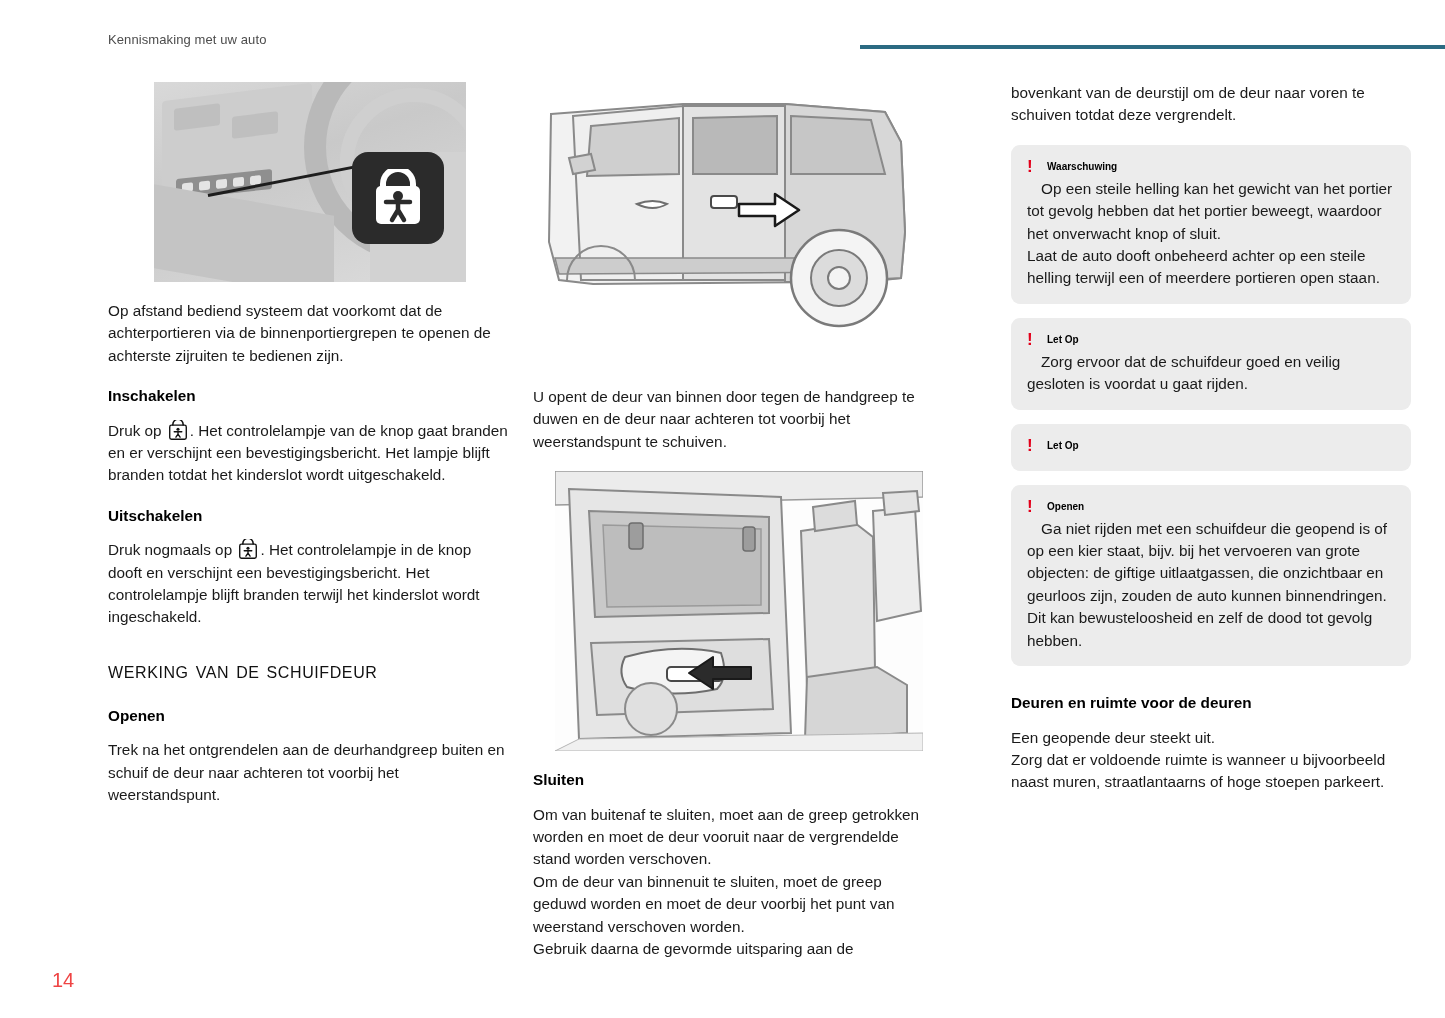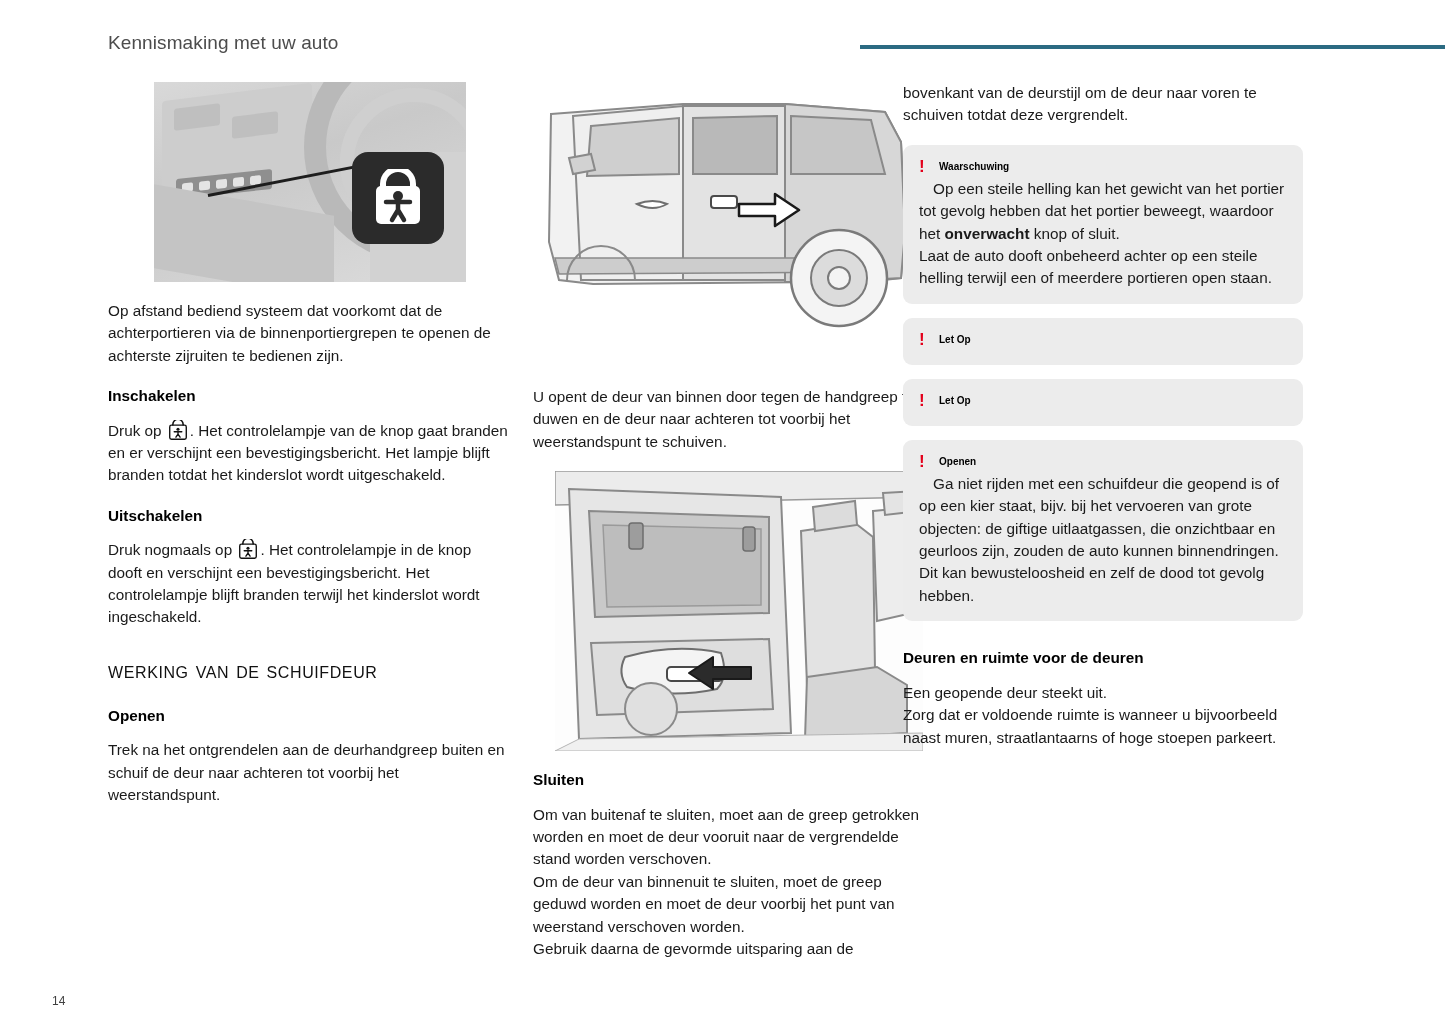--- a/index.html
+++ b/index.html
@@ -23,41 +23,41 @@
 
   
   .header {
     position: absolute;
     top: 32px;
     left: 108px;
     right: 0;
     height: 24px;
   }
   .header-title {
-    font-size: 19px;
+    font-size: 13px;
     color: #4c4c4c;
     letter-spacing: 0.1px;
   }
   .header-rule {
     position: absolute;
     top: 13px;
     left: 752px;
     width: 600px;
     height: 4px;
     background: #2b6b82;
   }
 
   
   .col {
     position: absolute;
     top: 82px;
   }
   .col-1 { left: 108px;  width: 400px; }
   .col-2 { left: 533px;  width: 390px; }
-  .col-3 { left: 903px;  width: 400px; }
+  .col-3 { left: 1011px;  width: 400px; }
 
   p, .body-text {
     font-size: 15.3px;
     line-height: 22.4px;
     margin: 0 0 0 0;
     color: #1a1a1a;
   }
   .gap-sm { height: 12px; }
   .gap-md { height: 18px; }
   .gap-lg { height: 24px; }
@@ -236,30 +236,30 @@
     font-size: 10px;
     font-weight: bold;
     color: #000;
     line-height: 19px;
   }
   .callout-body {
     font-size: 15.3px;
     line-height: 22.4px;
     color: #1a1a1a;
   }
-  .callout-body b { font-weight: bold; }
+  .callout-body b { font-weight: normal; }
   .indent-first { text-indent: 14px; }
 
   
   .page-number {
     position: absolute;
     left: 52px;
-    bottom: 10px;
-    font-size: 12px;
-    color: #404040;
+    bottom: 26px;
+    font-size: 20px;
+    color: #ef4444;
   }
 </style>
 </head>
 <body>
 
 <div class="page">
 
   <div class="header">
     <div class="header-title">Kennismaking met uw auto</div>
     <div class="header-rule"></div>
@@ -427,20 +427,23 @@
         <span class="indent-first" style="display:block"><span>Op een steile helling kan het gewicht van het portier tot gevolg hebben dat het portier beweegt, waardoor het </span><b>onverwacht</b><span> knop of sluit.</span></span>
         <span style="display:block">Laat de auto dooft onbeheerd achter op een steile helling terwijl een of meerdere portieren open staan.</span>
       </div>
     </div>
 
     <div class="callout">
       <div class="callout-head">
         <div class="excl">!</div>
         <div class="callout-title">Let Op</div>
       </div>
+      <div class="callout-body">
+        <span class="indent-first" style="display:block">Zorg ervoor dat de schuifdeur goed en veilig gesloten is voordat u gaat rijden.</span>
+      </div>
     </div>
 
     <div class="callout">
       <div class="callout-head">
         <div class="excl">!</div>
         <div class="callout-title">Let Op</div>
       </div>
     </div>
 
     <div class="callout">

